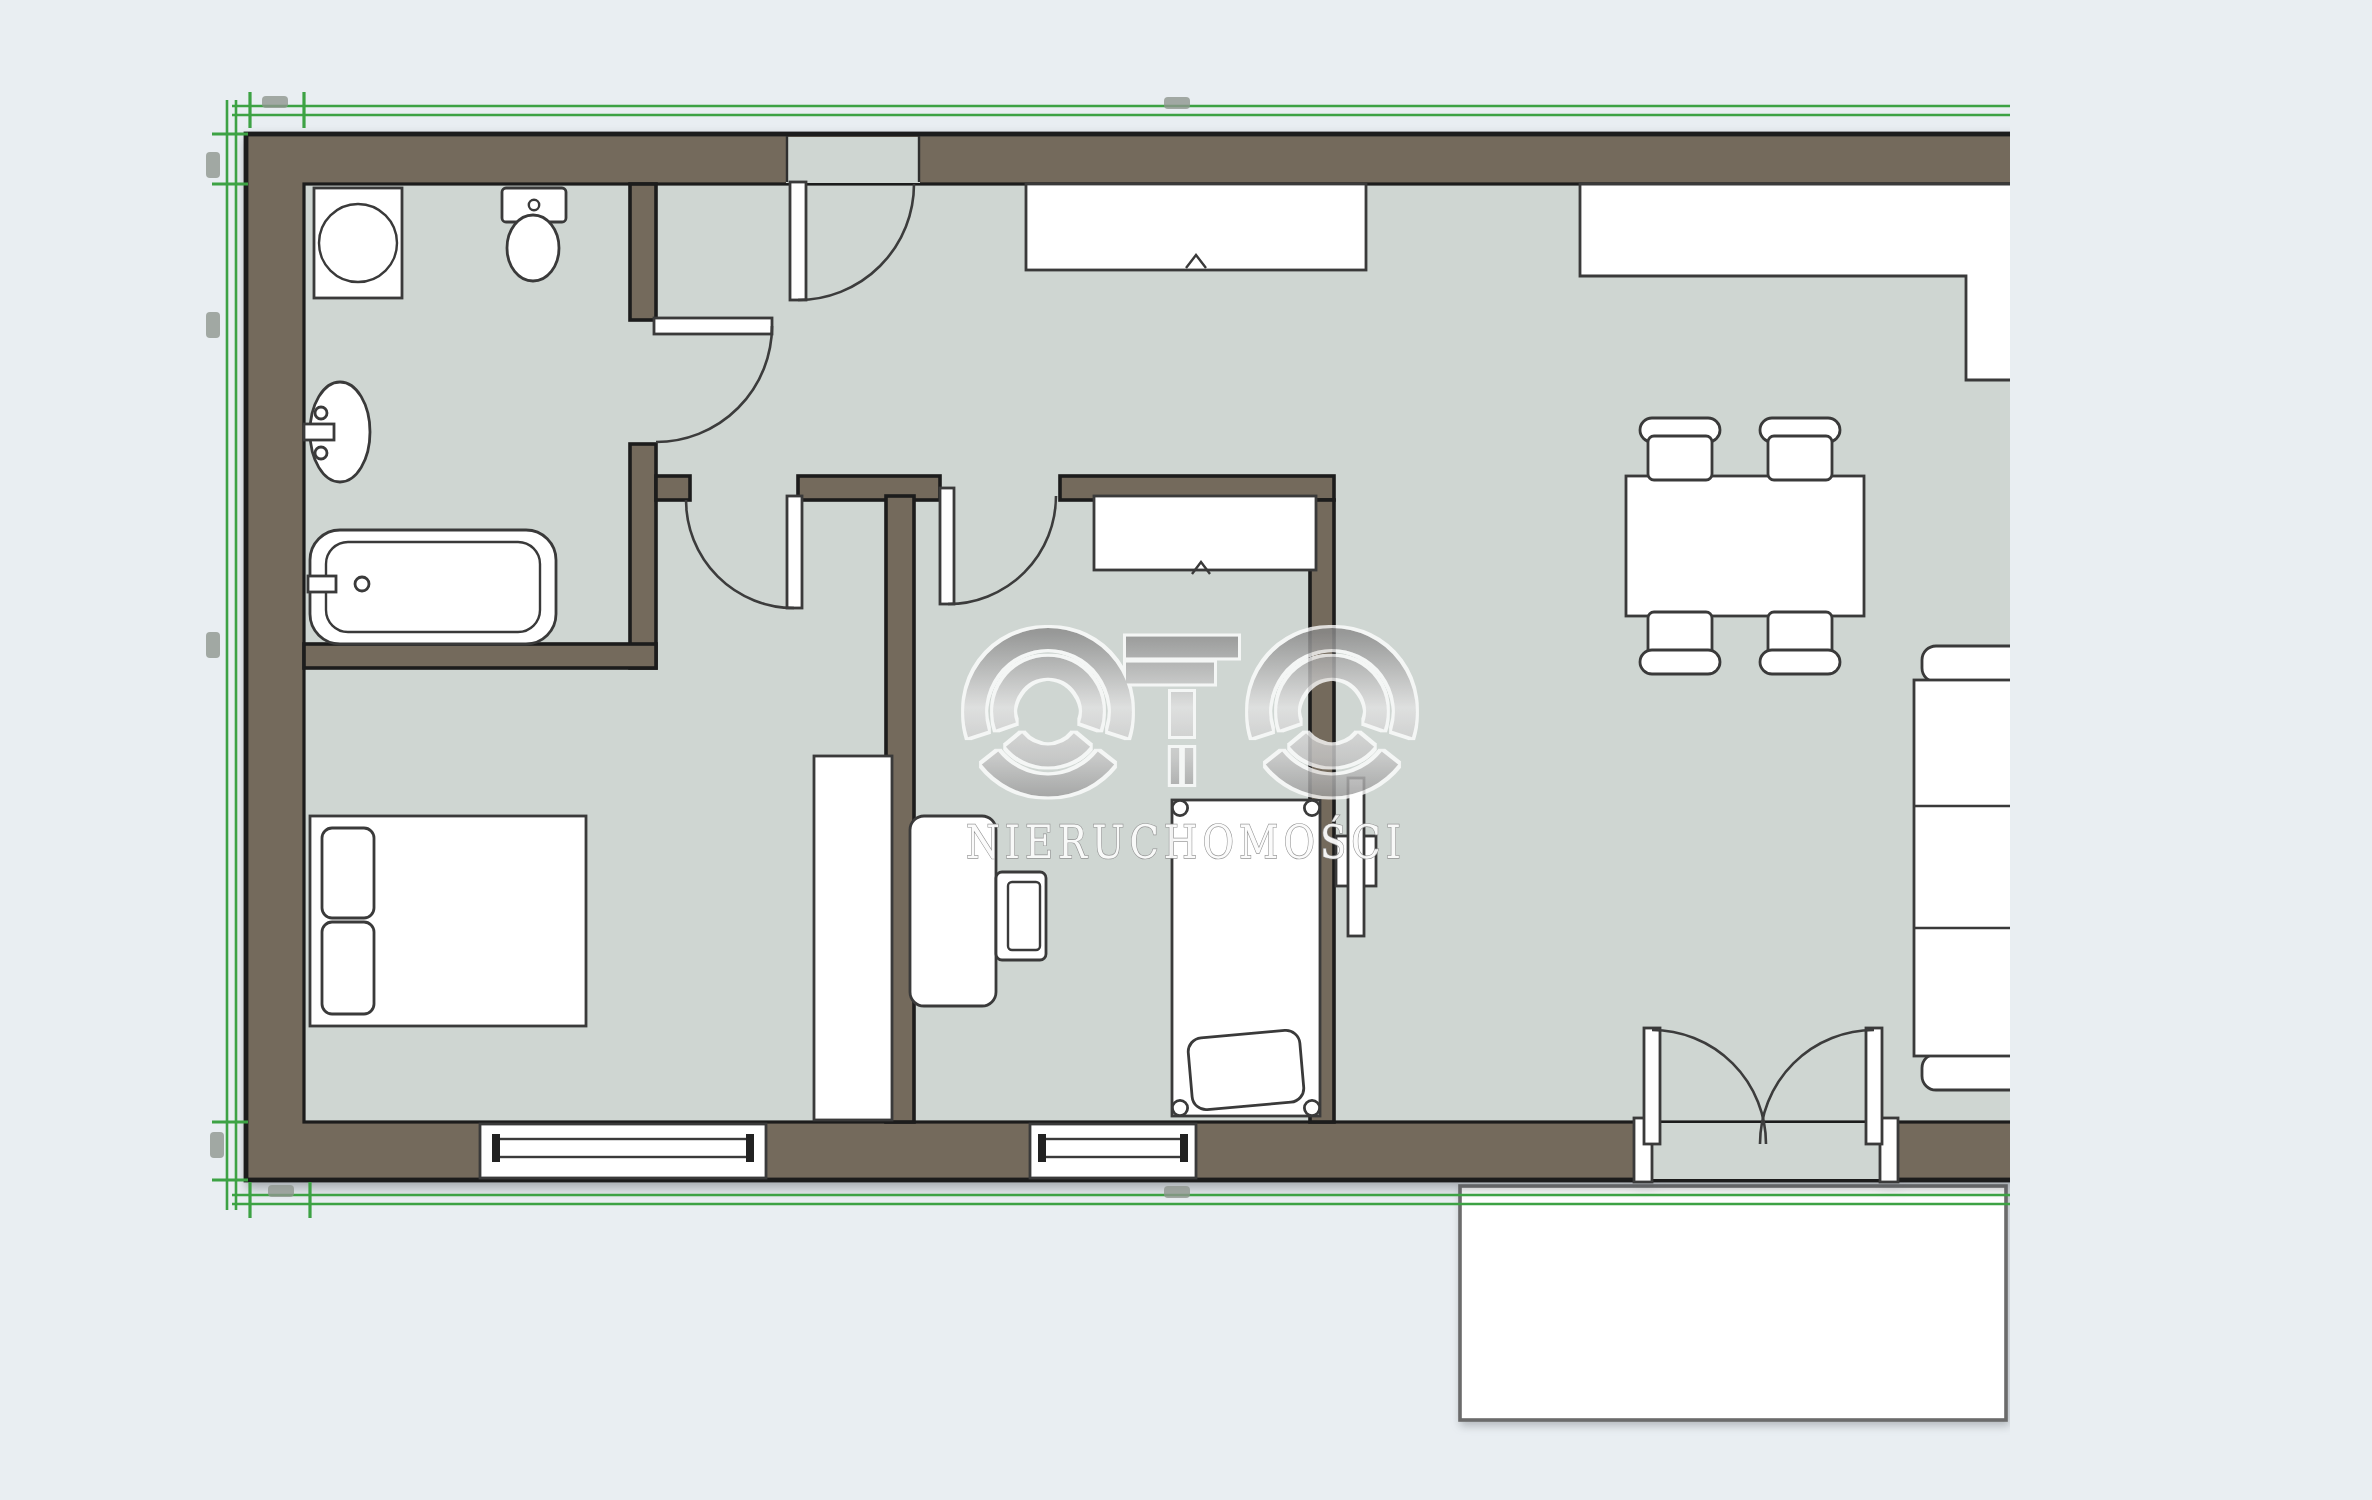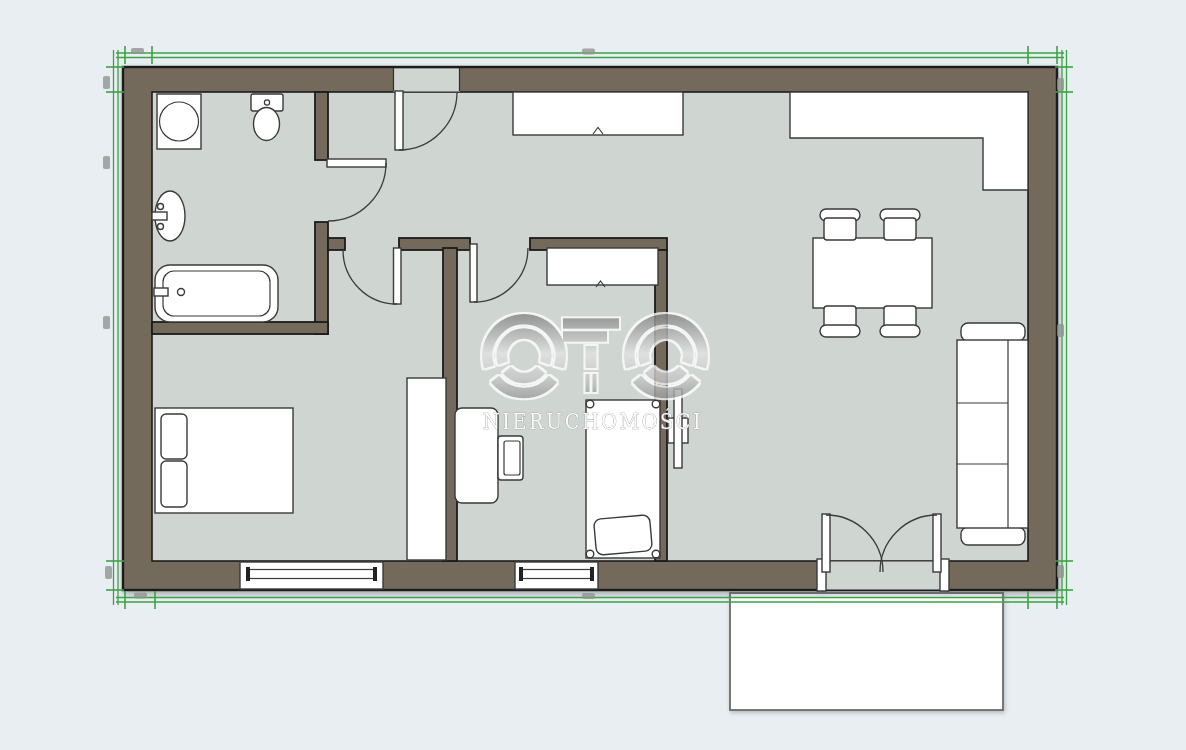--- a/index.html
+++ b/index.html
@@ -1,16 +1,16 @@
 <!DOCTYPE html>
 <html style="--bg: #e9eef2; --floor: #cfd6d2; --wall: #746a5c; --ink: #1c1c1c; --line: #3a3a3a; --white: #ffffff; --green: #3da244; --blob: #8f968f; --wm_light: #e2e2e2; --wm_dark: #8b8b8b; --wm_text: #fbfbfb;"><head>
 <meta charset="utf-8">
 <style>
   html,body{margin:0;padding:0;background:var(--bg,#e9eef2);}
-  .stage{position:relative;width:1186px;height:750px;background:var(--bg,#e9eef2);overflow:hidden;
+  .stage{position:relative;width:1005px;height:750px;background:var(--bg,#e9eef2);overflow:hidden;
          font-family:"DejaVu Sans","Liberation Sans",sans-serif;}
   svg{display:block}
   .wall{fill:var(--wall,#746a5c);stroke:var(--ink,#1c1c1c);stroke-width:2.4px;}
   .wall2{fill:var(--wall,#746a5c);stroke:var(--ink,#1c1c1c);stroke-width:1.8px;}
   .floor{fill:var(--floor,#cfd6d2);stroke:var(--ink,#1c1c1c);stroke-width:1.6px;}
   .punch{fill:var(--floor,#cfd6d2);stroke:none;}
   .f{fill:var(--white,#ffffff);stroke:var(--line,#3a3a3a);stroke-width:1.4px;}
   .fn{fill:none;stroke:var(--line,#3a3a3a);stroke-width:1.2px;}
   .leaf{fill:var(--white,#ffffff);stroke:var(--line,#3a3a3a);stroke-width:1.4px;}
   .arc{fill:none;stroke:#3c3c3c;stroke-width:1.3px;}

